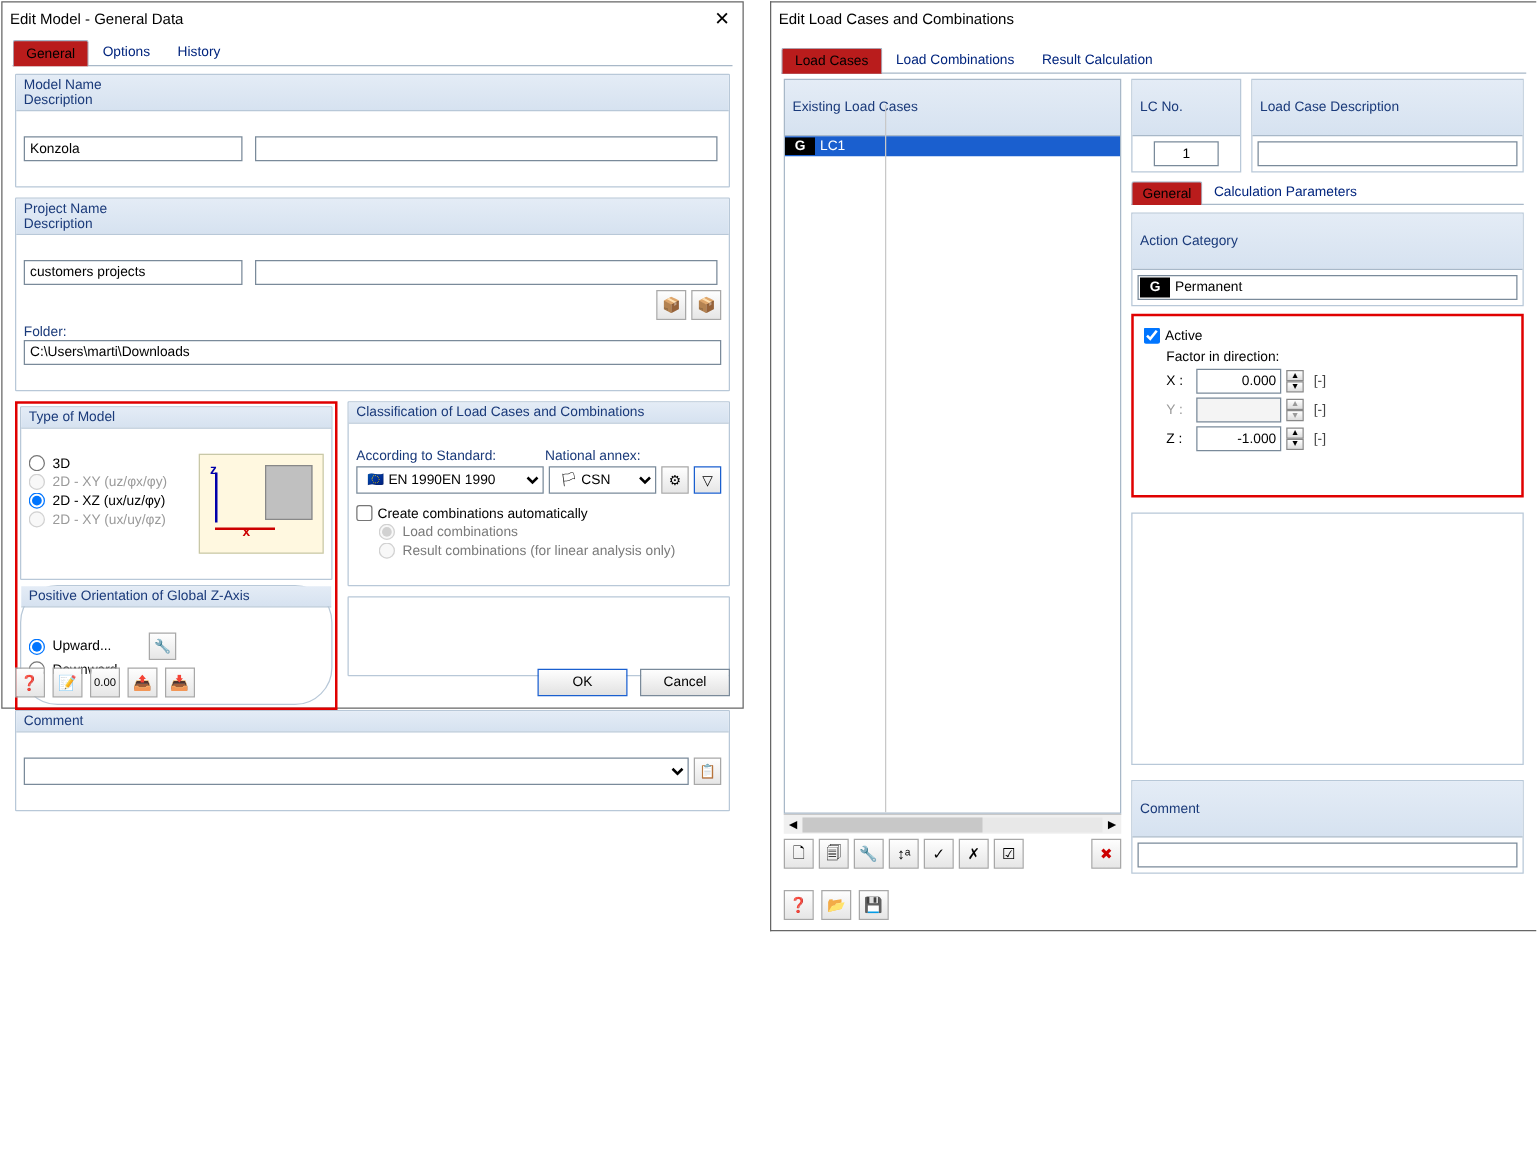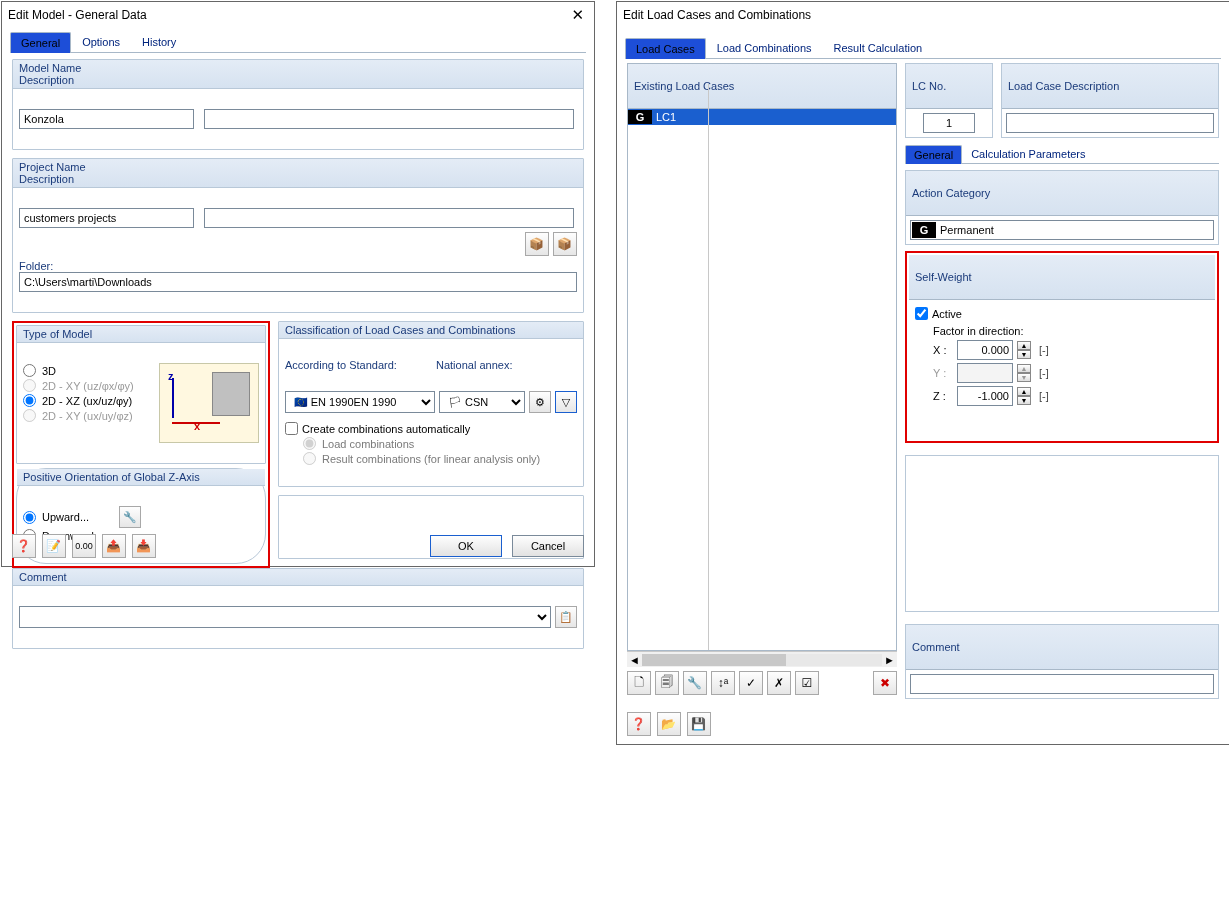--- a/index.html
+++ b/index.html
@@ -37,21 +37,21 @@
   }
   .tab {
     padding: 4px 10px;
     border: 1px solid transparent;
     border-bottom: none;
     cursor: pointer;
     color: #00247d;
   }
   .tab.active {
     border-color: #a8b8c8;
-    background: #1d4ed8;
+    background: #b91c1c;
     border-radius: 2px 2px 0 0;
     position: relative;
     top: 1px;
     color: #000;
   }
   .body { padding: 6px 10px; }
   .section {
     border: 1px solid #b8c8d8;
     border-radius: 1px;
     margin-bottom: 8px;
@@ -135,21 +135,21 @@
   .lc-badge { background:#000; color:#fff; width:24px; text-align:center; font-weight:bold; margin-right:4px; height:14px; line-height:14px;}
   .vline { position:absolute; top:20px; bottom:0; left:80px; width:1px; background:#c8c8c8;}
   .hscroll { height:16px; background:#f0f0f0; border-top:1px solid #c8c8c8; display:flex; align-items:center; justify-content:space-between; padding:0 2px;}
   .hscroll .track { flex:1; height:12px; background:#e8e8e8; margin:0 2px; position:relative;}
   .hscroll .thumb { position:absolute; left:0; width:60%; height:100%; background:#c8c8c8;}
   .lc-toolbar { display:flex; gap:4px; padding:4px 0; }
   .lc-toolbar .gap { flex:1; }
   .mini-sec { border:1px solid #b8c8d8; }
   .right-top { display:flex; gap:8px; }
   .numfield { display:flex; align-items:center; gap:4px; }
-  .numfield input { width:56px; text-align:right; height:20px; border:1px solid #7a8a9a; font:inherit; padding:1px 3px;}
+  .numfield input { width:68px; text-align:right; height:20px; border:1px solid #7a8a9a; font:inherit; padding:1px 3px;}
   .spin { display:flex; flex-direction:column; }
   .spin div { width:14px; height:9px; border:1px solid #888; background:linear-gradient(#fff,#ddd); font-size:7px; line-height:7px; text-align:center; cursor:pointer;}
   .unit { color:#444; margin-left:2px;}
   .sw-row { display:flex; align-items:center; gap:6px; margin:3px 0 3px 18px;}
   .sw-row.dis { color:#9a9a9a; }
   .sw-row.dis input { background:#f4f4f4; color:#aaa; }
   .perm-box { display:flex; align-items:center; border:1px solid #7a8a9a; height:20px; width:100%; background:#fff;}
   .perm-box .pb { background:#000; color:#fff; width:24px; text-align:center; font-weight:bold; margin:1px 4px 1px 1px; height:16px; line-height:16px;}
   .right-tabs2 { display:flex; border-bottom:1px solid #a8b8c8; }
   .right-tabs2 .tab { padding:3px 8px; }
@@ -252,21 +252,21 @@
                 <span>Downward</span>
               </label>
           </div>
         </div>
       </div>
 
       <div style="flex:1">
         <div class="section">
           <div class="sec-head">Classification of Load Cases and Combinations</div>
           <div class="sec-body">
-            <div class="row2" style="margin-bottom:20px;">
+            <div class="row2" style="margin-bottom:2px;">
               <div class="lbl" style="flex:1">According to Standard:</div>
               <div class="lbl" style="flex:1">National annex:</div>
             </div>
             <div style="display:flex; gap:4px; margin-bottom:8px;">
               <select class="sel" style="flex:1"><option>🇪🇺 <span>EN 1990</span>EN 1990</option></select>
               <select class="sel" style="width:86px"><option>🏳 CSN</option></select>
               <div class="smbtn">⚙</div>
               <div class="smbtn" style="border-color:#1a5fcf">▽</div>
             </div>
             <label class="chk-line">
@@ -378,21 +378,20 @@
         <div style="padding:4px;">
           <div class="perm-box">
             <div class="pb">G</div>
             <span>Permanent</span>
           </div>
         </div>
       </div>
 
       <div class="redbox">
         <div class="mini-sec" style="border:none">
-          <div class="listhead">Self-Weight</div>
           <div style="padding:6px 6px 30px 6px;">
             <label class="chk-line">
                 <input type="checkbox" checked="" style="">
                 <span>Active</span>
               </label>
             <div style="margin:4px 0 2px 18px;">Factor in direction:</div>
             <div class="sw-row">
               <span style="width:18px">X :</span>
               <div class="numfield">
                   <input value="0.000" style="">

